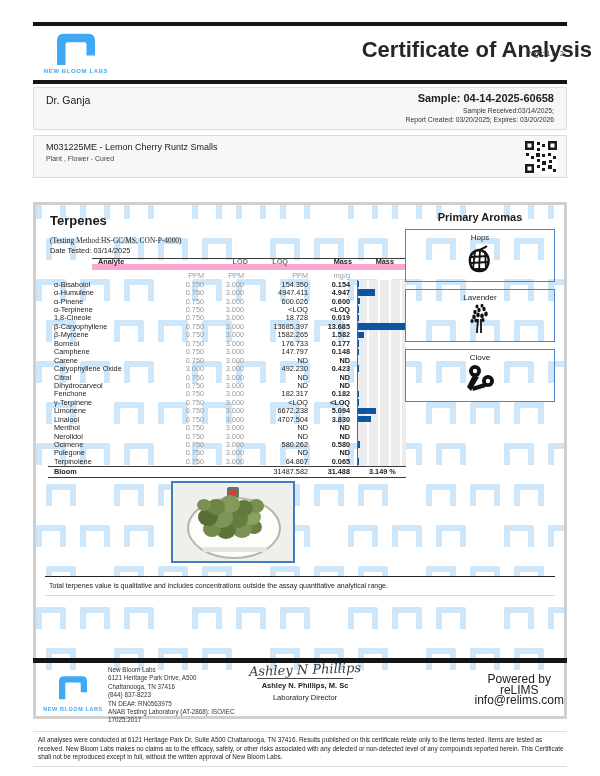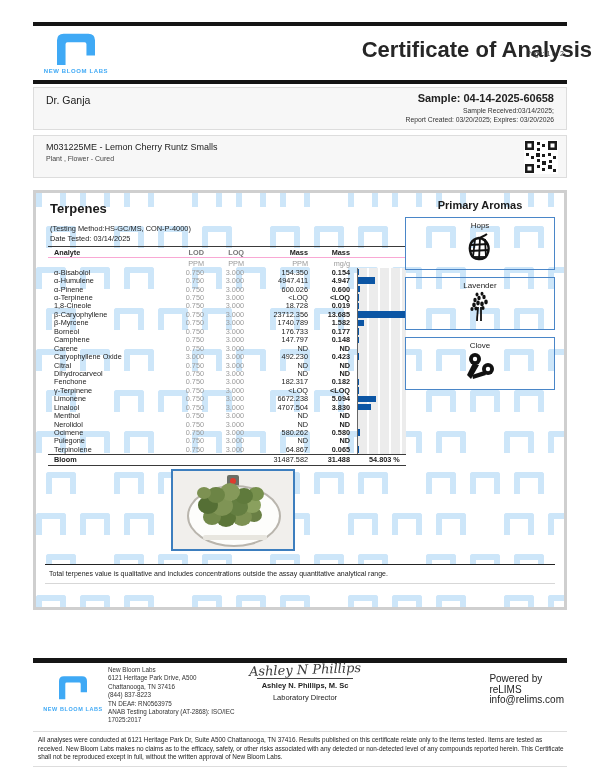--- a/index.html
+++ b/index.html
@@ -24,32 +24,32 @@
   .product-box { top:135px; height:43px; }
   .client-name { position:absolute; left:12px; top:6px; font-size:10.5px; color:#222; }
   .sample-no { position:absolute; right:12px; top:4px; font-size:11px; font-weight:bold; color:#222; }
   .sample-sub { position:absolute; right:12px; font-size:6.8px; color:#333; }
   .sub1 { top:19px; } .sub2 { top:28px; }
   .prod-name { position:absolute; left:12px; top:6px; font-size:9px; color:#222; }
   .prod-type { position:absolute; left:12px; top:19px; font-size:7px; color:#444; }
   .qr { position:absolute; right:8px; top:4px; }
 
   
-  .panel { position:absolute; left:33px; top:190px; width:534px; height:420px; border:3px solid #cfcfcf; background:#fff; overflow:hidden; }
+  .panel { position:absolute; left:33px; top:202px; width:534px; height:517px; border:3px solid #cfcfcf; background:#fff; overflow:hidden; }
   .wm { position:absolute; inset:0; overflow:hidden; }
   .wm span { position:absolute; border:6px solid #cde6f9; border-bottom:none; border-radius:3px 3px 0 0; width:30px; height:22px; }
   .panel-content { position:absolute; inset:0; z-index:1; }
 
   .terp-title { position:absolute; left:14px; top:8px; font-size:13px; font-weight:bold; color:#1a1a1a; }
-  .terp-method { position:absolute; left:14px; top:31px; font-size:7.4px; color:#222; }
+  .terp-method { position:absolute; left:14px; top:31px; font-size:7.4px; color:#222;font-family:Liberation Serif, serif; }
   .terp-date { position:absolute; left:14px; top:41px; font-size:7.4px; color:#222; }
 
   .terp-table { position:absolute; left:12px; top:53px; width:358px; font-size:7.3px; }
   .trow { display:flex; align-items:center; height:8.45px; }
-  .trow.head { height:12px; border-top:1.6px solid #3a3a3a; border-bottom:1px solid #f9a8d4; font-weight:bold; }
+  .trow.head { height:12px; border-top:1.6px solid #3a3a3a; border-bottom:6px solid #f9a8d4; font-weight:bold;margin-left:44px; }
   .trow.units { height:10px; color:#9a9a9a; }
   .trow.total { height:12px; border-top:1px solid #3a3a3a; border-bottom:1.8px solid #3a3a3a; font-weight:bold; }
   .c-an { width:116px; text-align:left; padding-left:6px; }
   .c-lod,.c-loq { width:40px; text-align:right; }
   .c-ppm { width:64px; text-align:right; font-weight:normal; }
   .c-mgg { width:42px; text-align:right; font-weight:bold; }
   .trow.head .c-ppm,.trow.head .c-mgg { font-weight:bold; }
   .trow .c-lod,.trow .c-loq { color:#9a9a9a; }
   .trow.head .c-lod,.trow.head .c-loq { color:#777; }
   .c-bar { flex:1; margin-left:7px; align-self:stretch; position:relative; }
@@ -83,21 +83,21 @@
   
   .rule-black.t3 { top:658px; height:5px; }
   .f-logo { position:absolute; left:40px; top:672px; width:66px; text-align:center; }
   .f-logo .logo-text { font-size:5.5px; }
   .lab-info { position:absolute; left:108px; top:666px; font-size:6.3px; line-height:8.4px; color:#333; }
   .sig-block { position:absolute; left:238px; top:662px; width:134px; text-align:center; }
   .sig-script { font-family:"DejaVu Serif", serif; font-style:italic; font-size:13px; color:#3c3c3c; transform:rotate(-2deg); }
   .sig-line { border-top:1px solid #444; width:96px; margin:1px auto 2px auto; }
   .sig-name { font-size:7.5px; font-weight:bold; color:#222; }
   .sig-title { font-size:7.5px; color:#222; margin-top:3px; }
-  .powered { position:absolute; right:36px; top:674px; text-align:left; font-size:10px; color:#222; line-height:10.5px; }
+  .powered { position:absolute; right:36px; top:674px; text-align:center; font-size:12px; color:#222; line-height:10.5px; }
   .rule-gray { position:absolute; left:33px; right:33px; height:1px; background:#ddd; }
   .rg1 { top:731px; } .rg2 { top:766px; }
   .disclaimer { position:absolute; left:38px; right:36px; top:736px; font-size:6.4px; line-height:8.6px; color:#222; }
 </style>
 </head>
 <body>
 
 <div class="page">
 
   <div class="rule-black t1"></div>
@@ -365,33 +365,33 @@
               <div class="c-bar">
                 <div class="bar-track">
                   <div class="bar-fill" style="width: 1.5%;"></div>
                 </div>
               </div>
             </div>
             <div class="trow">
               <div class="c-an">β-Caryophyllene</div>
               <div class="c-lod">0.750</div>
               <div class="c-loq">3.000</div>
-              <div class="c-ppm">23712.356</div>
+              <div class="c-ppm">13685.397</div>
               <div class="c-mgg">13.685</div>
               <div class="c-bar">
                 <div class="bar-track">
                   <div class="bar-fill" style="width: 100%;"></div>
                 </div>
               </div>
             </div>
             <div class="trow">
               <div class="c-an">β-Myrcene</div>
               <div class="c-lod">0.750</div>
               <div class="c-loq">3.000</div>
-              <div class="c-ppm">1740.789</div>
+              <div class="c-ppm">1582.265</div>
               <div class="c-mgg">1.582</div>
               <div class="c-bar">
                 <div class="bar-track">
                   <div class="bar-fill" style="width: 11.5601%;"></div>
                 </div>
               </div>
             </div>
             <div class="trow">
               <div class="c-an">Borneol</div>
               <div class="c-lod">0.750</div>
@@ -560,21 +560,21 @@
                 </div>
               </div>
             </div>
           </div>
         <div class="trow total">
           <div class="c-an">Bloom</div>
           <div class="c-lod"></div>
           <div class="c-loq"></div>
           <div class="c-ppm">31487.582</div>
           <div class="c-mgg">31.488</div>
-          <div class="c-pct">54.803 %</div>
+          <div class="c-pct">3.149 %</div>
         </div>
       </div>
 
       <div class="photo-box">
         <div class="grinder">
             <i></i>
           </div>
         <div class="dish"></div>
         <div class="buds"></div>
         <div class="dish-label"></div>

